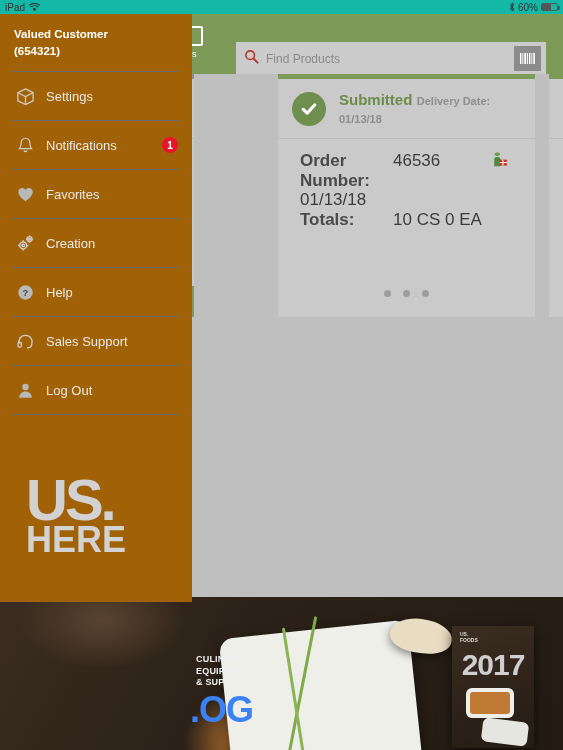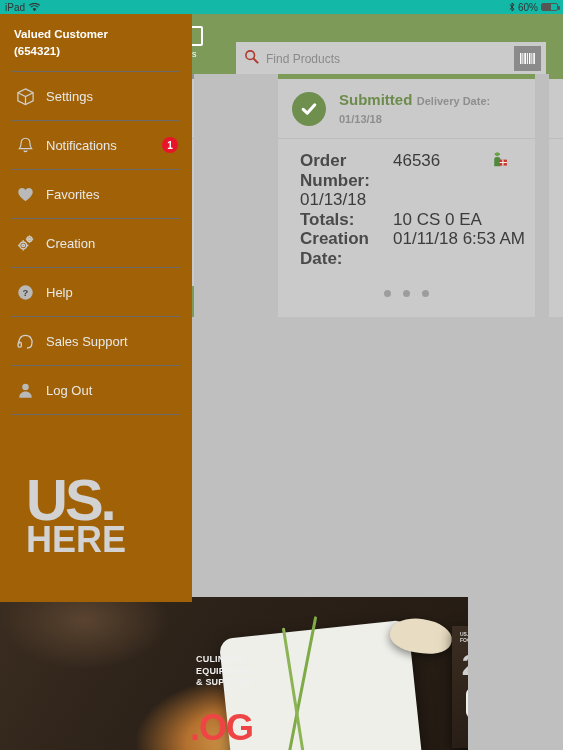--- a/index.html
+++ b/index.html
@@ -108,21 +108,21 @@
     display: inline-block; width: 7px; height: 7px; border-radius: 50%;
     background: #9d9d9d; margin: 0 4px;
   }
 
   
   #card-right { left: 549px; width: 110px; height: 243px; }
   #card-right .card-head { border-bottom: 1px solid #bcbcbc; }
 
   
   .banner {
-    position: absolute; left: 0; top: 523px; width: 468px; height: 153px;
+    position: absolute; left: 0; top: 523px; width: 563px; height: 153px;
     background: #2e2319; overflow: hidden;
   }
   .banner-bg {
     position: absolute; inset: 0;
     background:
       radial-gradient(ellipse 150px 90px at 52% 95%, #d9a352 0%, #b4712f 38%, rgba(60,40,24,0) 72%),
       radial-gradient(ellipse 120px 70px at 18% 15%, #5a4430 0%, rgba(46,35,25,0) 70%),
       linear-gradient(120deg, #3a2c20 0%, #2b2118 45%, #241b13 100%);
   }
   .dish {
@@ -143,22 +143,22 @@
   .bread {
     position: absolute; left: 390px; top: 22px; width: 62px; height: 34px;
     background: #e8dcc2; border-radius: 50% 50% 44% 44%; transform: rotate(8deg);
     box-shadow: 0 3px 8px rgba(0,0,0,.45);
   }
   .banner-left-text {
     position: absolute; left: 196px; top: 57px; color: #efefef;
     font-size: 9px; font-weight: bold; line-height: 11.5px; letter-spacing: .2px;
   }
   .banner-catalog-word {
-    position: absolute; left: 190px; top: 92px; color: #ef4444;
-    font-size: 36px; font-weight: bold; letter-spacing: -1px; margin-top: 18px;
+    position: absolute; left: 190px; top: 92px; color: #3b82f6;
+    font-size: 36px; font-weight: bold; letter-spacing: -1px;
   }
   .cover {
     position: absolute; left: 452px; top: 29px; width: 82px; height: 122px;
     background: linear-gradient(160deg, #3b2d21 0%, #241b13 100%);
     box-shadow: 0 4px 12px rgba(0,0,0,.6);
   }
   .cover-logo {
     position: absolute; left: 8px; top: 6px; color: #d9d9d9; font-size: 5px;
     font-weight: bold; line-height: 5.5px;
   }
@@ -299,24 +299,20 @@
         <div class="row">
           <span class="k">Order Number:</span>
           <span class="v">46536</span>
         </div>
         <div class="row">
           <span class="v">01/13/18</span>
         </div>
         <div class="row">
           <span class="k">Totals:</span>
           <span class="v">10 CS  0 EA</span>
-        </div>
-        <div class="row">
-          <span class="k">Creation Date:</span>
-          <span class="v">01/11/18 6:53 AM</span>
         </div>
         <svg class="truck-ico" viewBox="0 0 20 20">
           <ellipse cx="7" cy="3.4" rx="3.2" ry="1.3" fill="#5b8c3a"></ellipse>
           <circle cx="7" cy="3.6" r="2.1" fill="#6aa344"></circle>
           <path d="M3.6 17 L3.6 9 Q3.6 6.6 7 6.6 Q10.4 6.6 10.4 9 L10.4 17 Z" fill="#4f8a3c"></path>
           <rect x="9.5" y="9.6" width="8.2" height="6.6" fill="#c6372c"></rect>
           <rect x="9.5" y="12.2" width="8.2" height="1.2" fill="#efefef"></rect>
           <rect x="12.6" y="9.6" width="1.3" height="6.6" fill="#efefef"></rect>
         </svg>
       </div>

